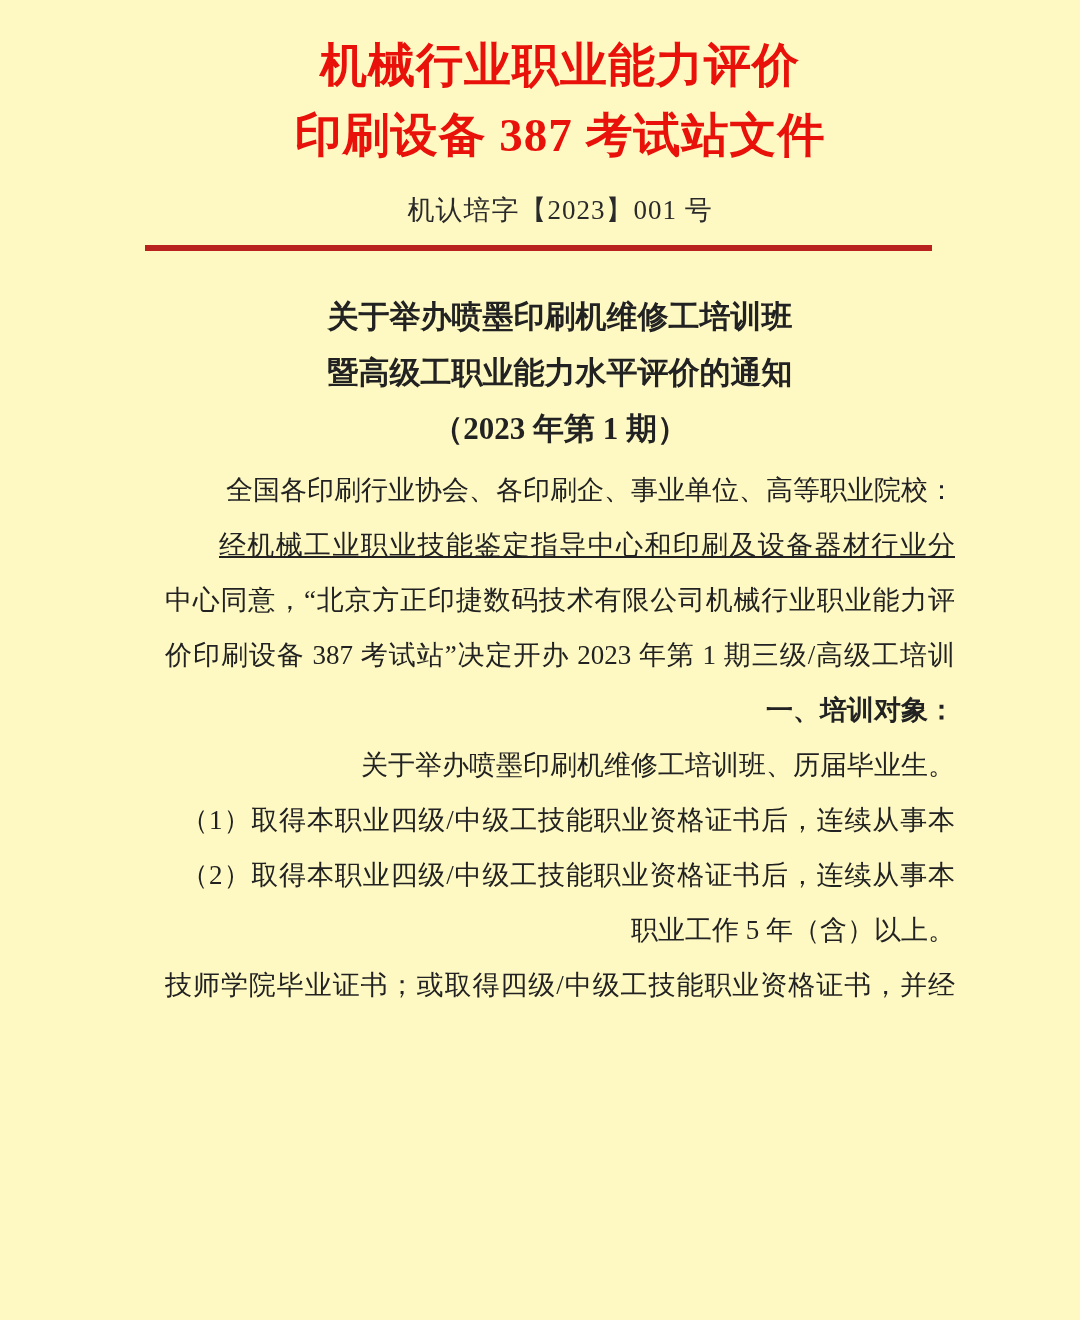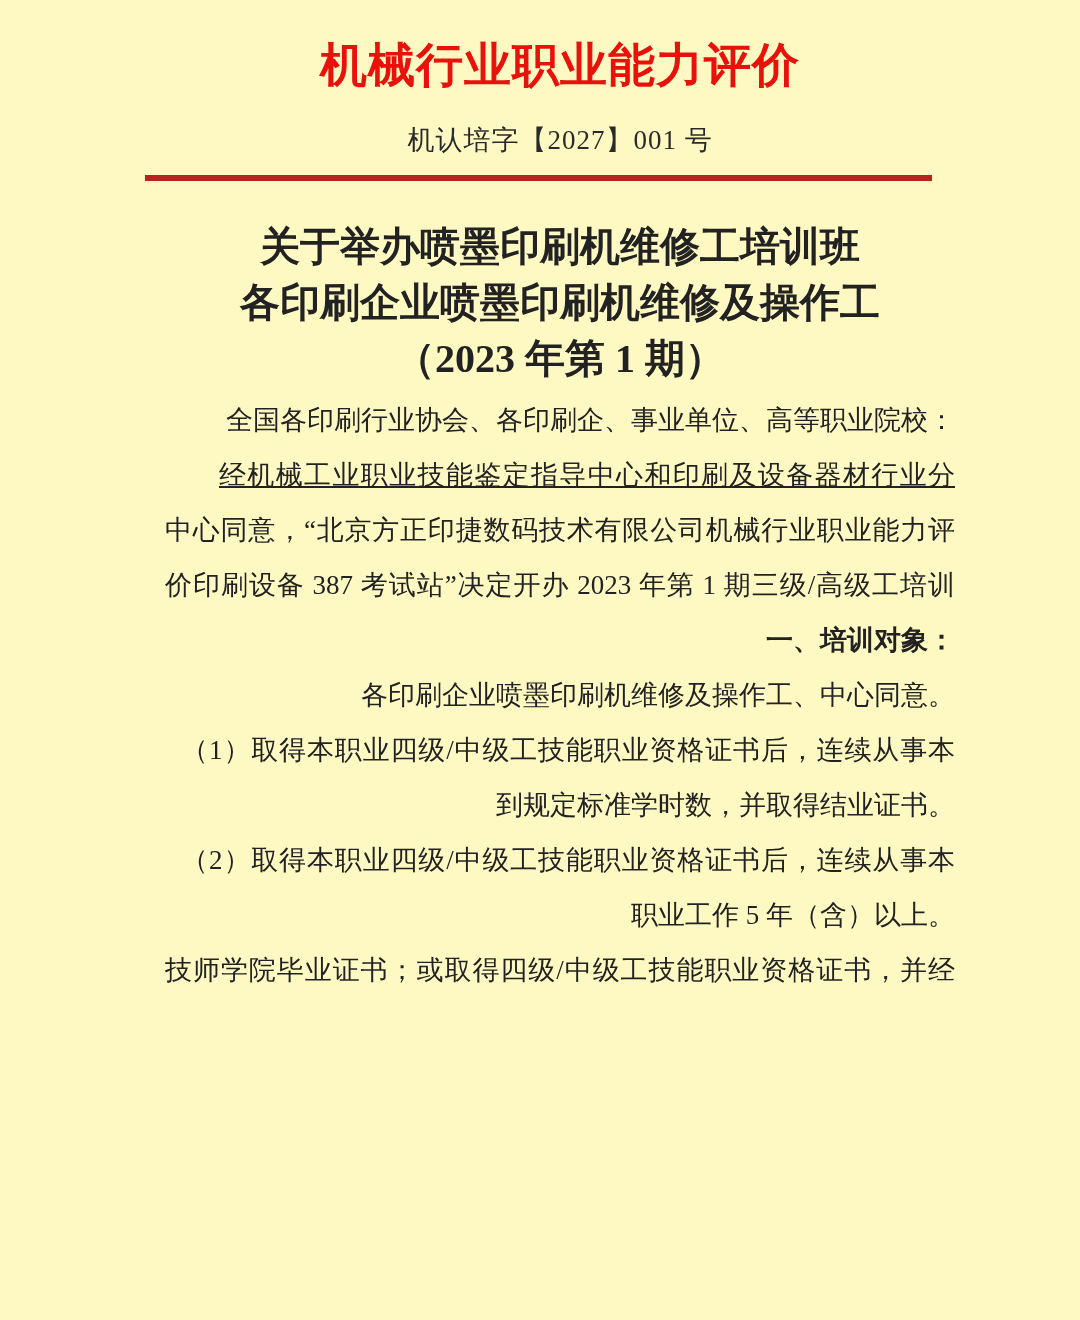--- a/index.html
+++ b/index.html
@@ -42,21 +42,21 @@
     width: 787px;
     margin-left: -20px;
     margin-top: 18px;
     background: var(--red-rule, #b8231f);
   }
   .notice-title {
     margin-top: 38px;
     text-align: center;
   }
   .notice-title .t-line {
-    font-size: 40px;
+    font-size: 31px;
     font-weight: bold;
     line-height: 56px;
     color: #222222;
     white-space: nowrap;
   }
   .doc-body {
     margin-top: 6px;
   }
   .doc-body .line {
     font-size: 27px;
@@ -73,37 +73,37 @@
     text-align-last: justify;
   }
 </style>
 </head>
 <body>
 
 <div class="page">
 
   <div class="letterhead">
     <div class="red-title">机械行业职业能力评价</div>
-    <div class="doc-number">机认培字【2027】001 号</div>
+    <div class="red-title">印刷设备 387 考试站文件</div>
+    <div class="doc-number">机认培字【2023】001 号</div>
     <div class="red-rule"></div>
   </div>
 
   <div class="notice-title">
     <div class="t-line">关于举办喷墨印刷机维修工培训班</div>
-    <div class="t-line">各印刷企业喷墨印刷机维修及操作工</div>
+    <div class="t-line">暨高级工职业能力水平评价的通知</div>
     <div class="t-line">（2023 年第 1 期）</div>
   </div>
 
   <div class="doc-body">
       <div class="line">全国各印刷行业协会、各印刷企、事业单位、高等职业院校：</div>
       <div class="line justify" style="padding-left: 2em; text-decoration: underline;">经机械工业职业技能鉴定指导中心和印刷及设备器材行业分</div>
       <div class="line justify">中心同意，“北京方正印捷数码技术有限公司机械行业职业能力评</div>
       <div class="line justify">价印刷设备 387 考试站”决定开办 2023 年第 1 期三级/高级工培训</div>
       <div class="line bold">一、培训对象：</div>
-      <div class="line" style="padding-left: 2em;">各印刷企业喷墨印刷机维修及操作工、中心同意。</div>
+      <div class="line" style="padding-left: 2em;">关于举办喷墨印刷机维修工培训班、历届毕业生。</div>
       <div class="line justify" style="padding-left: 0.6em;">（1）取得本职业四级/中级工技能职业资格证书后，连续从事本</div>
-      <div class="line">到规定标准学时数，并取得结业证书。</div>
       <div class="line justify" style="padding-left: 0.6em;">（2）取得本职业四级/中级工技能职业资格证书后，连续从事本</div>
       <div class="line">职业工作 5 年（含）以上。</div>
       <div class="line justify">技师学院毕业证书；或取得四级/中级工技能职业资格证书，并经</div>
     </div>
 
 </div>
 
 </body></html>

